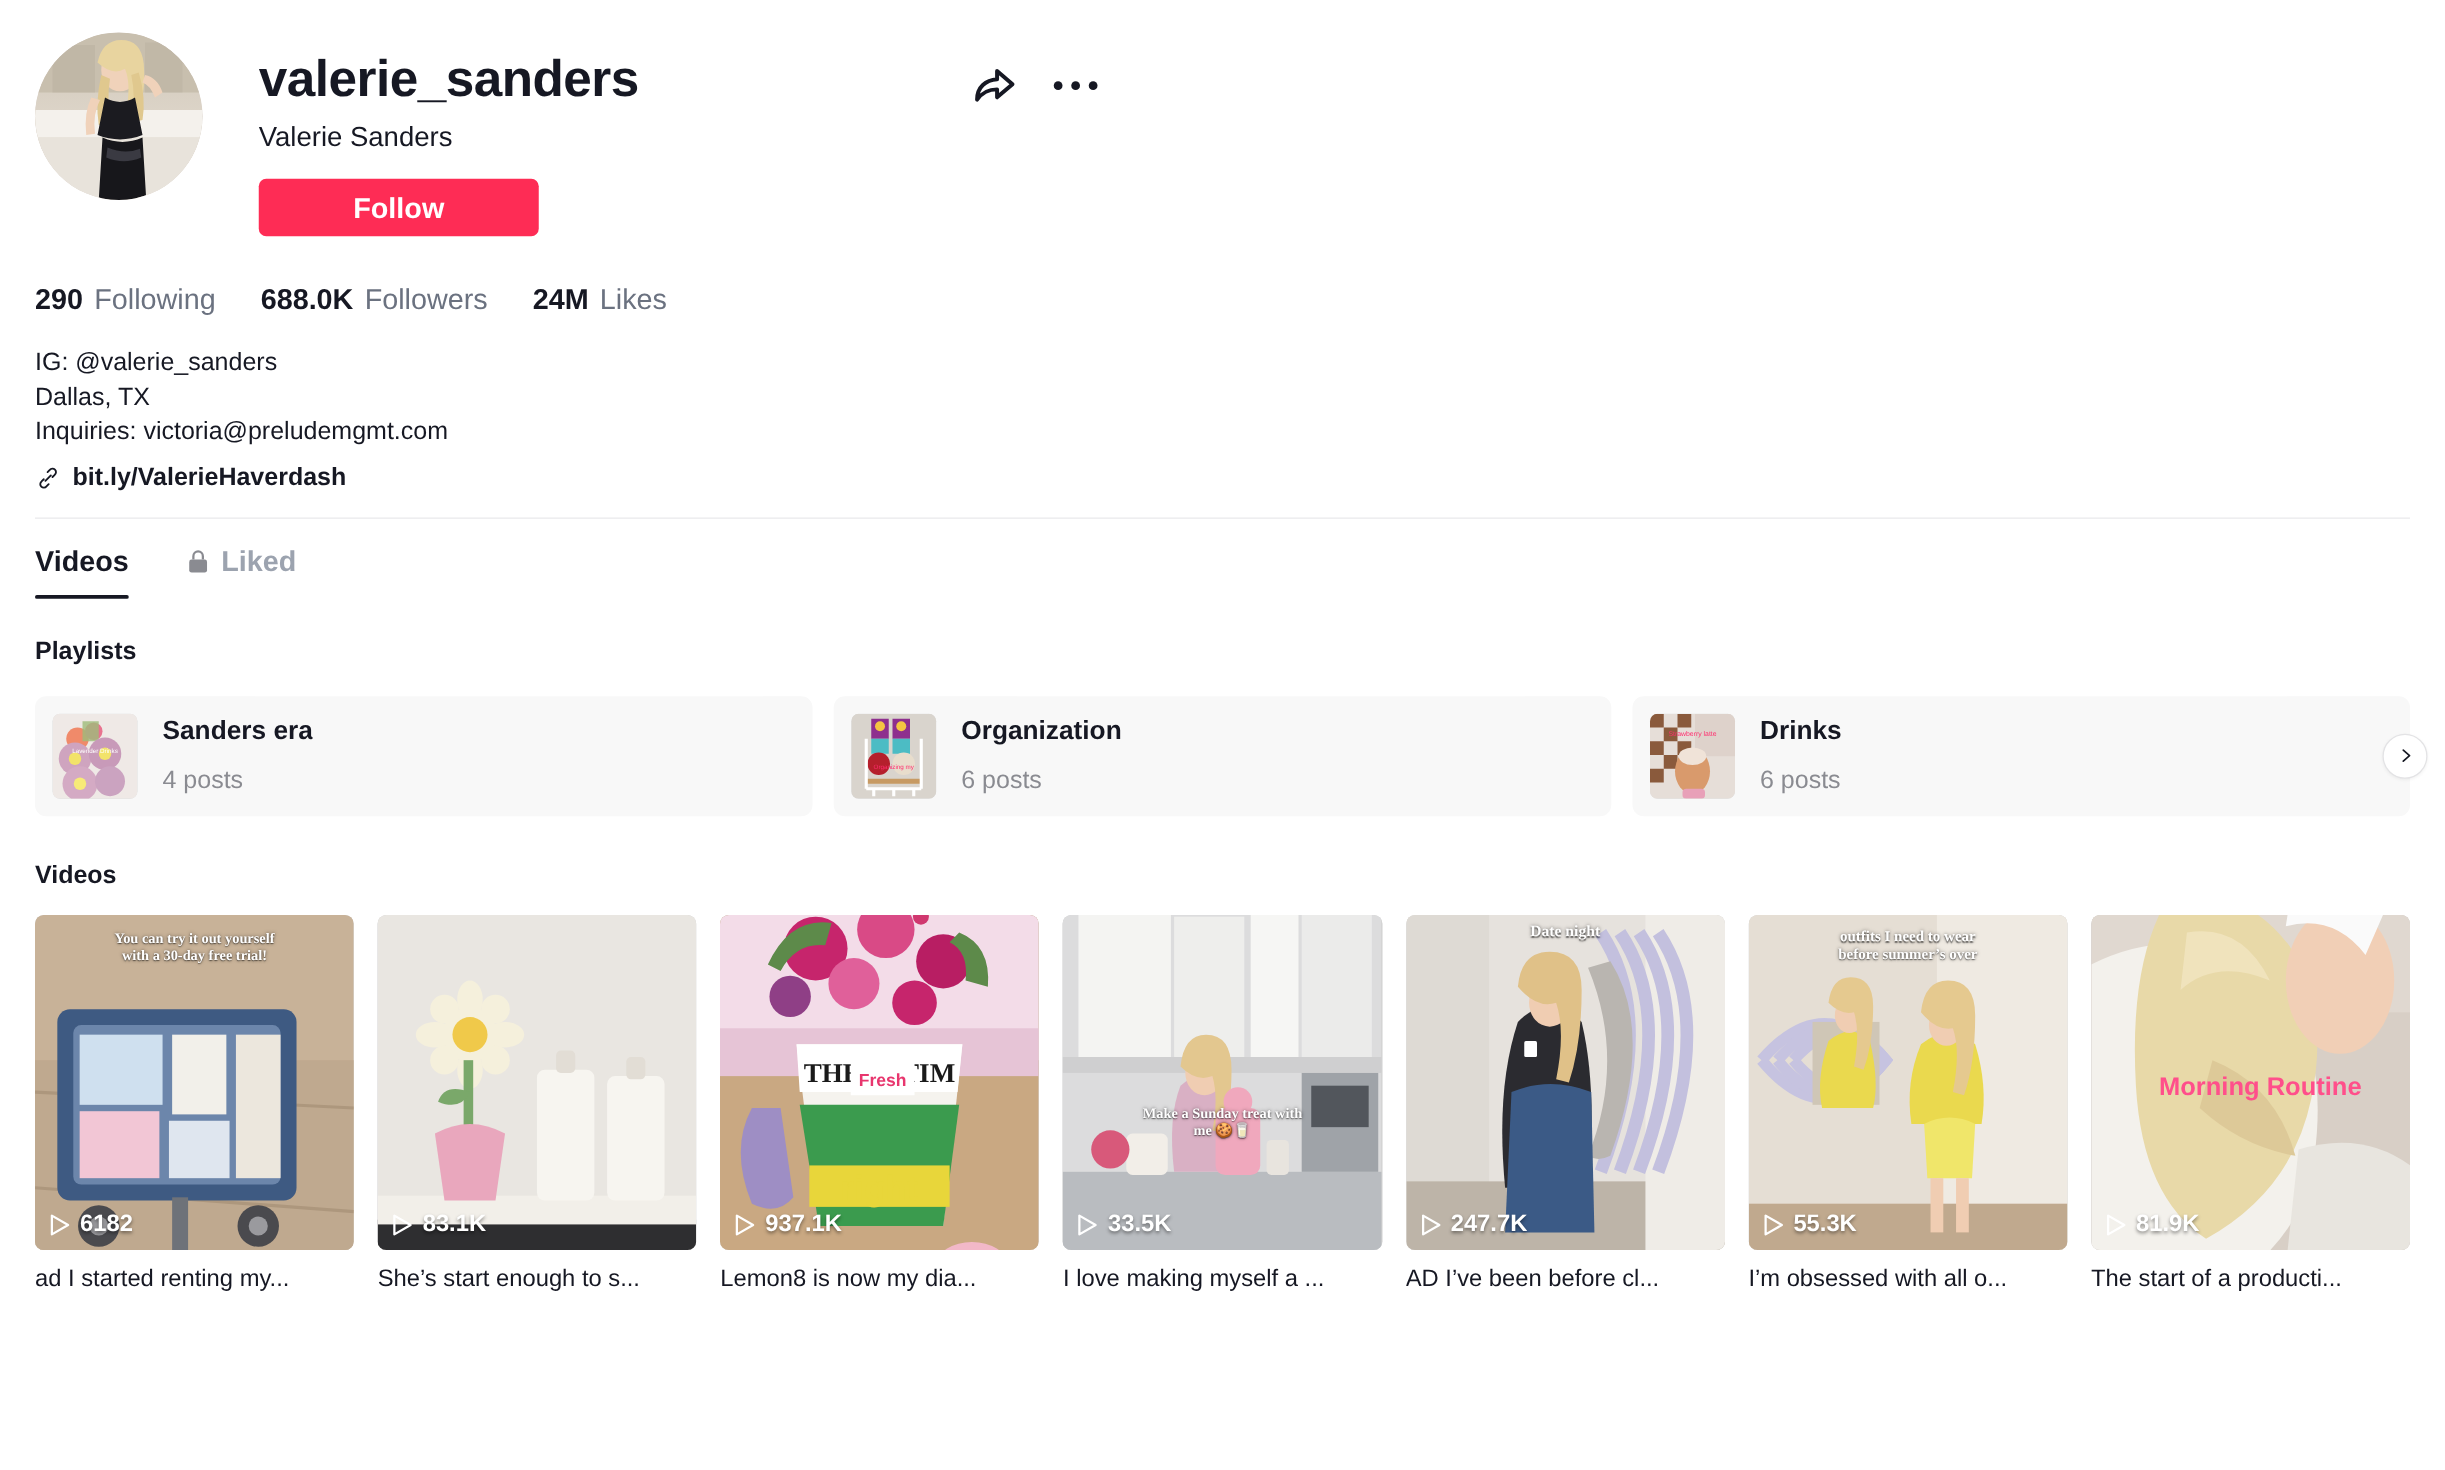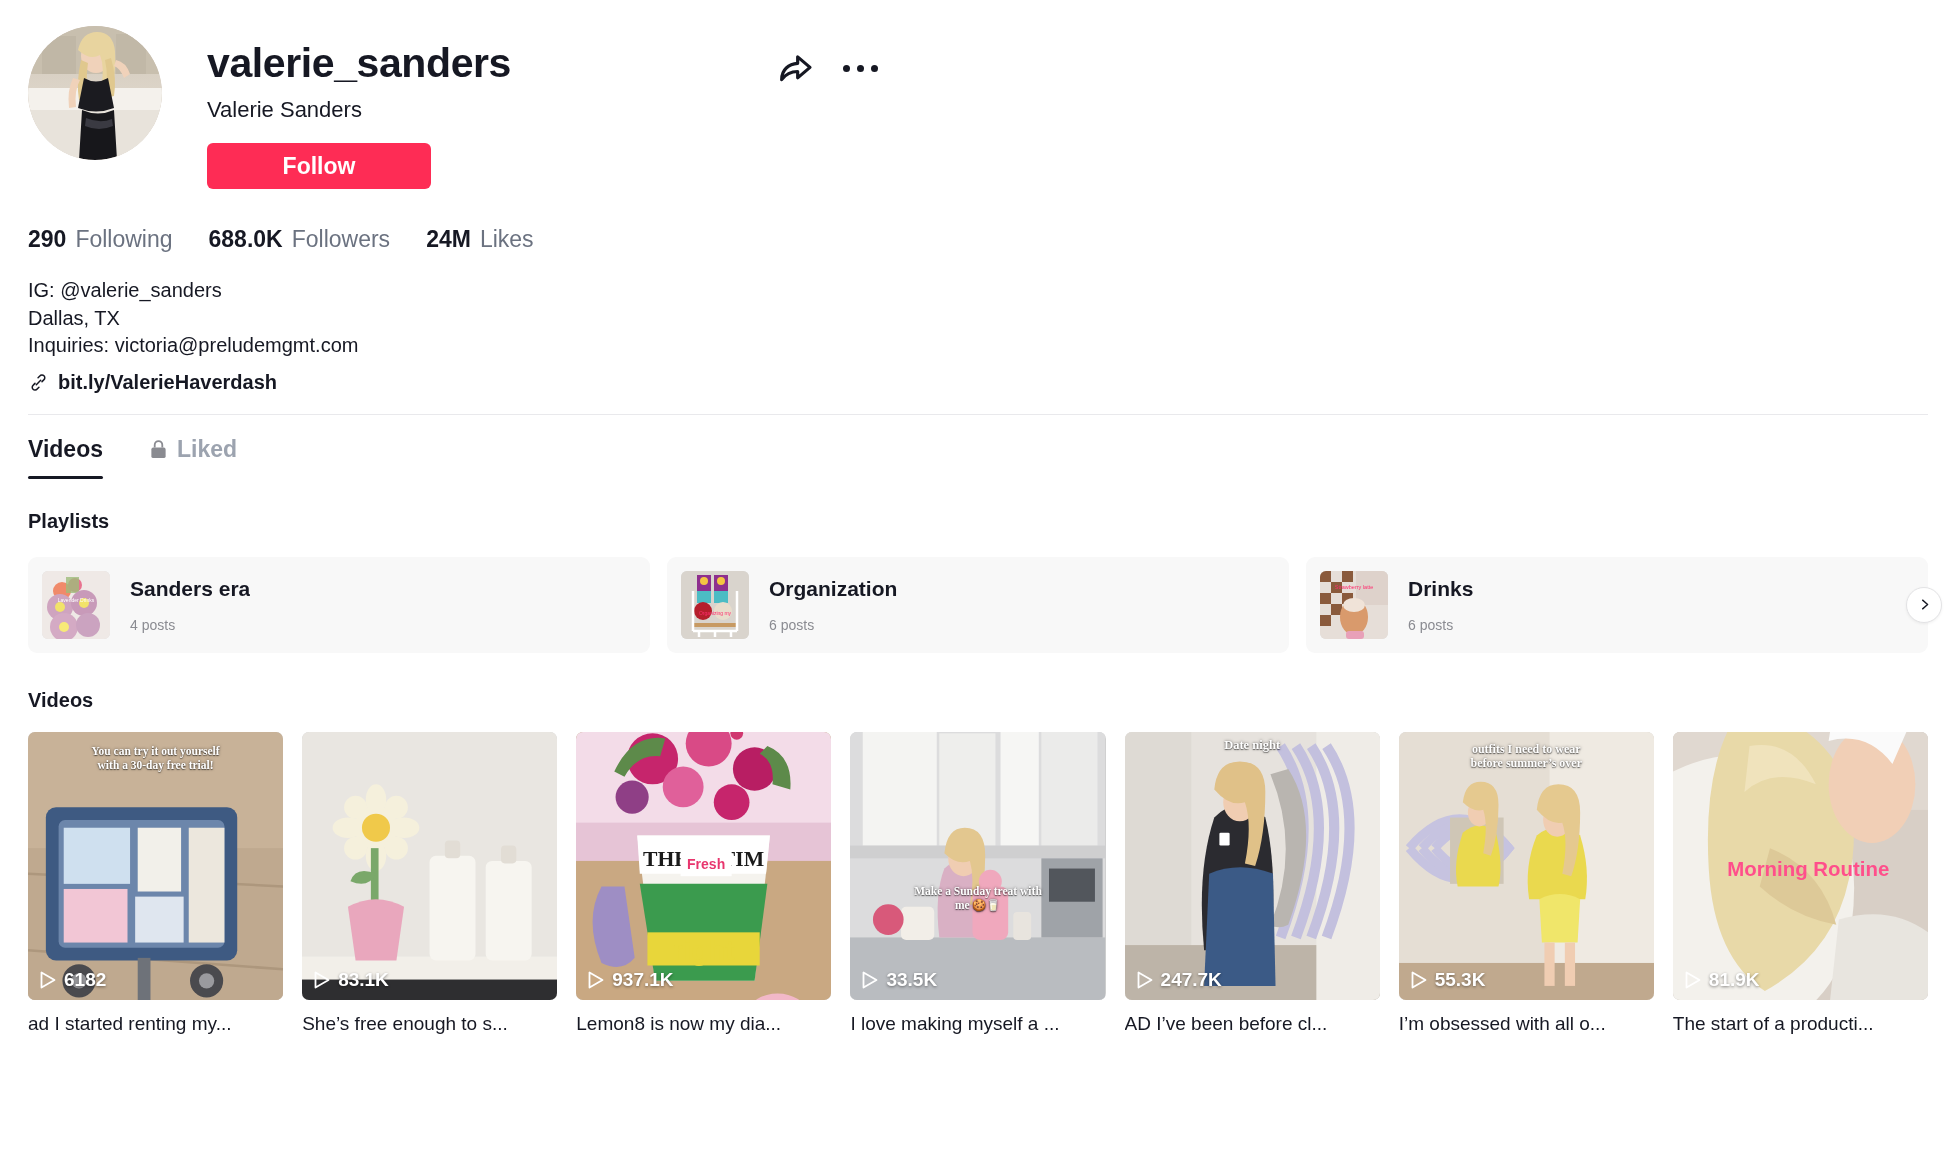--- a/index.html
+++ b/index.html
@@ -82,21 +82,21 @@
     display: flex; align-items: center; padding: 14px;
     cursor: pointer;
   }
   .pl-thumb {
     width: 68px; height: 68px; border-radius: 6px; overflow: hidden;
     flex: 0 0 68px; position: relative; background: #ddd;
   }
   .pl-thumb svg { display: block; width: 100%; height: 100%; }
   .pl-meta { margin-left: 20px; min-width: 0; }
   .pl-name { font-size: 21px; font-weight: bold; color: #161823; white-space: nowrap; overflow: hidden; text-overflow: ellipsis; }
-  .pl-count { font-size: 14px; color: #8a8b91; margin-top: 16px; }
+  .pl-count { font-size: 20px; color: #8a8b91; margin-top: 16px; }
   .carousel-next {
     position: absolute; right: -14px; top: 50%; transform: translateY(-50%);
     width: 36px; height: 36px; border-radius: 50%;
     background: #fff; border: 1px solid #e3e3e5;
     display: flex; align-items: center; justify-content: center;
     cursor: pointer; z-index: 5; box-shadow: 0 1px 3px rgba(0,0,0,.06);
   }
 
   
   .videos-title { margin-top: 36px; }
@@ -374,21 +374,21 @@
           <rect x="144" y="130" width="36" height="78" rx="5" fill="#f7f5f0"></rect>
           <rect x="156" y="118" width="12" height="14" rx="3" fill="#e2ddd5"></rect>
         </svg>
         <div class="views">
           <svg class="play-icon" viewBox="0 0 16 18">
             <path d="M2 1.5v15l13-7.5z" fill="none" stroke="#fff" stroke-width="1.8" stroke-linejoin="round"></path>
           </svg>
           <span>83.1K</span>
         </div>
       </div>
-      <div class="video-caption">She’s free enough to s...</div>
+      <div class="video-caption">She’s start enough to s...</div>
     </div>
 
     <div class="video-card">
       <div class="video-thumb">
         <svg class="bg" viewBox="0 0 200 268" preserveAspectRatio="xMidYMid slice">
           <rect width="200" height="268" fill="#c9a882"></rect>
           <rect width="200" height="120" fill="#f3dce8"></rect>
           <rect x="0" y="100" width="200" height="30" fill="#e6c4d6"></rect>
           <g>
             <circle cx="60" cy="50" r="20" fill="#c6256c"></circle>

